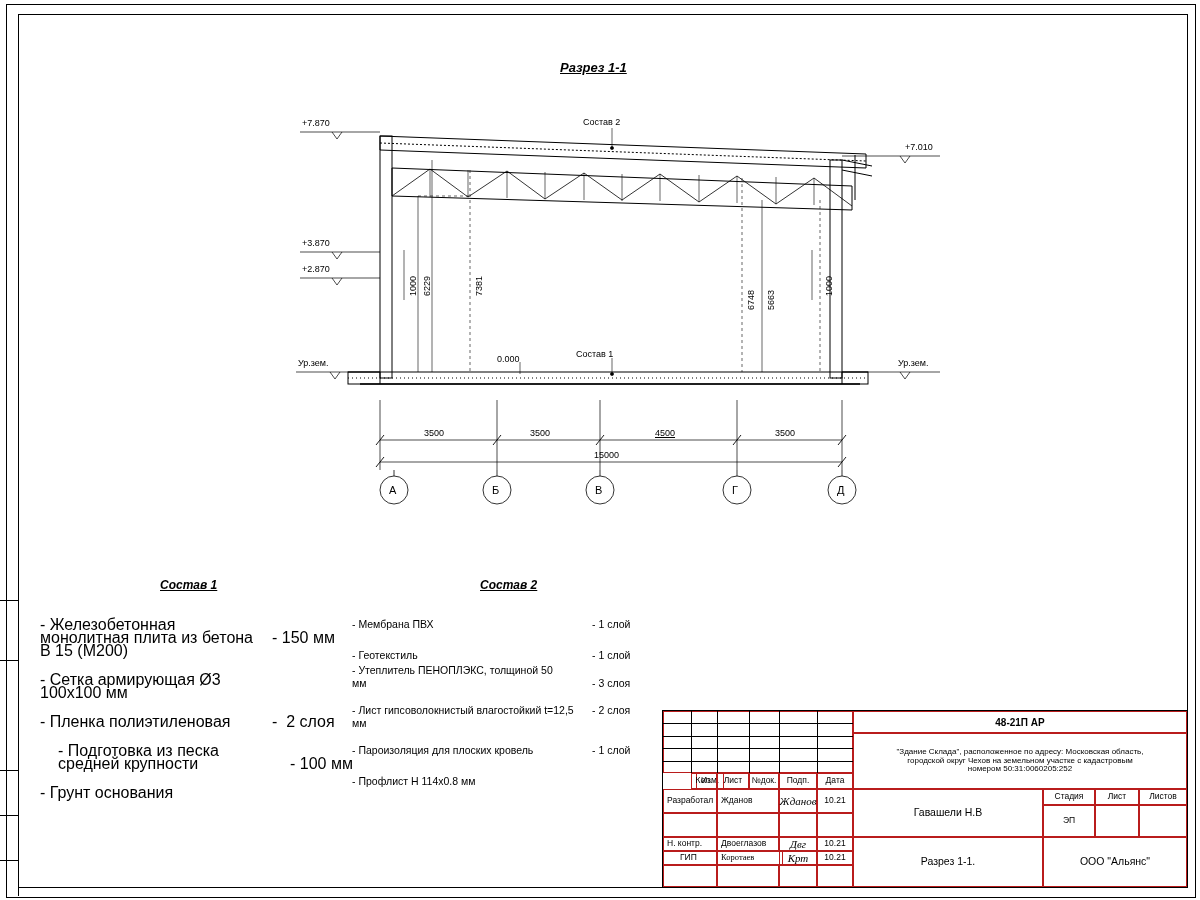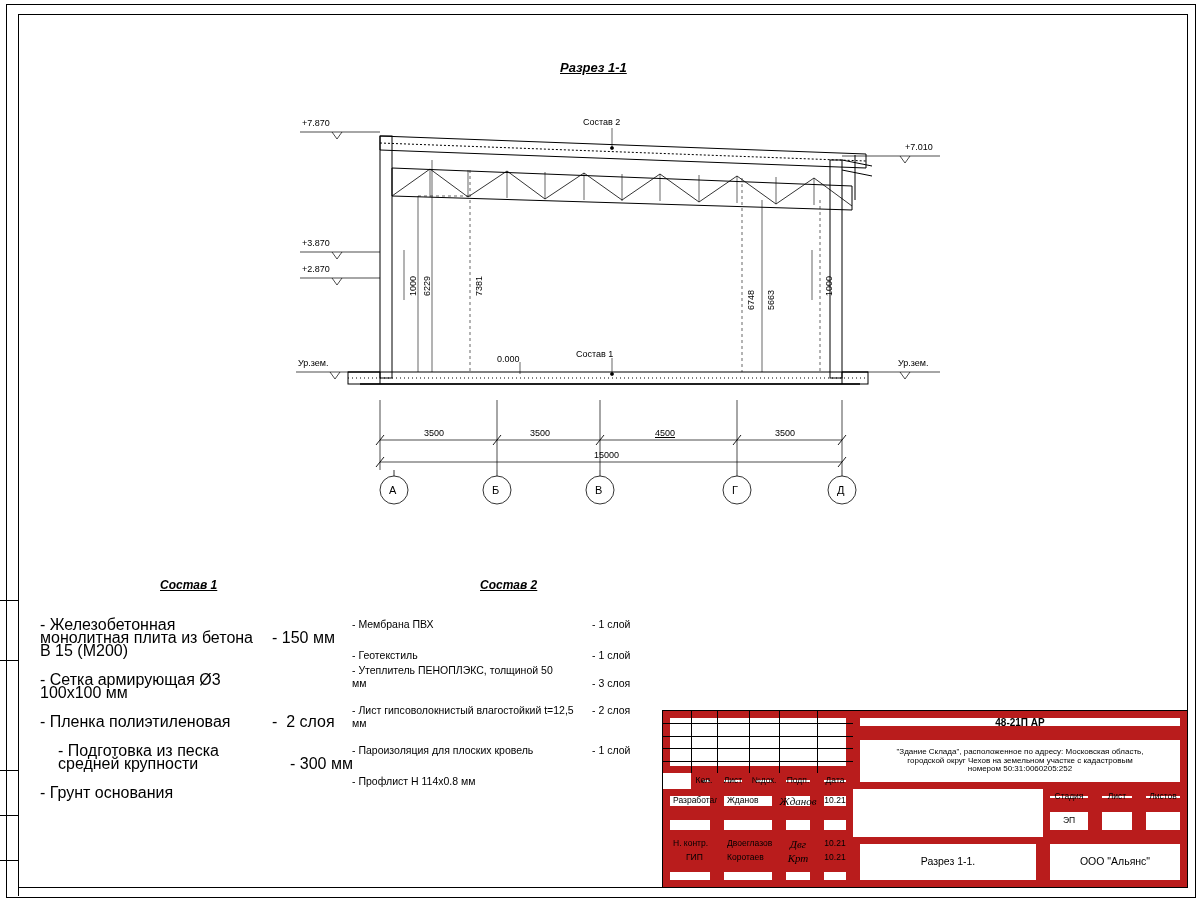--- a/index.html
+++ b/index.html
@@ -30,21 +30,21 @@
   .list .row .qty{position:absolute;left:232px;top:0;white-space:pre;}
 
   .list2{position:absolute;font-size:10.5px;line-height:13px;}
   .list2 .row{position:relative;margin-bottom:11px;}
   .list2 .row .txt{display:block;width:210px;}
   .list2 .row .qty{position:absolute;left:240px;top:0;white-space:pre;}
 
   
   .stamp{position:absolute;left:662px;top:710px;width:524px;height:176px;border:1px solid #000;font-size:8.5px;}
   .stamp div{position:absolute;box-sizing:border-box;}
-  .stamp .b{border:7px solid #b91c1c;}
+  .stamp .b{border:1px solid #b91c1c;}
   .cellc{display:flex;align-items:center;justify-content:center;text-align:center;line-height:1.1;}
   .celll{display:flex;align-items:center;justify-content:flex-start;padding-left:3px;line-height:1.1;}
 
   
   .gridline{position:absolute;background:#000;}
 
   svg{position:absolute;left:0;top:0;}
   .sign{font-family:"Liberation Serif",serif;font-style:italic;font-size:11px;}
 </style>
 </head>
@@ -236,21 +236,21 @@
       <span class="txt">- Сетка армирующая Ø3 100х100 мм</span>
       <span class="qty"></span>
     </div>
     <div class="row" style="margin-top:16px;">
       <span class="txt">- Пленка полиэтиленовая</span>
       <span class="qty">-  2 слоя</span>
     </div>
     <div class="row" style="margin-top:16px;margin-left:18px;">
       <span class="txt">- Подготовка из песка средней
   крупности</span>
-      <span class="qty" style="top:13px;">- 300 мм</span>
+      <span class="qty" style="top:13px;">- 100 мм</span>
     </div>
     <div class="row" style="margin-top:16px;">
       <span class="txt">- Грунт основания</span>
       <span class="qty"></span>
     </div>
   </div>
 
   <div class="comp2-title">Состав 2</div>
   <div class="list2" style="left:352px;top:618px;">
     <div class="row" style="margin-bottom:18px;">
@@ -310,34 +310,35 @@
     <div class="b celll" style="left:54px;top:102px;width:62px;height:24px;"></div>
     <div class="b cellc" style="left:116px;top:102px;width:38px;height:24px;"></div>
     <div class="b cellc" style="left:154px;top:102px;width:36px;height:24px;"></div>
 
     <div class="b celll" style="left:0;top:126px;width:54px;height:14px;">Н. контр.</div>
     <div class="b celll" style="left:54px;top:126px;width:62px;height:14px;">Двоеглазов</div>
     <div class="b cellc sign" style="left:116px;top:126px;width:38px;height:14px;">Двг</div>
     <div class="b cellc" style="left:154px;top:126px;width:36px;height:14px;">10.21</div>
 
     <div class="b celll" style="left:0;top:140px;width:54px;height:14px;padding-left:16px;">ГИП</div>
-    <div class="b celll" style="left:54px;top:140px;width:66px;height:14px;">Коротаев</div>
+    <div class="b celll" style="left:54px;top:140px;width:66px;height:14px;font-family:Liberation Serif, serif;">Коротаев</div>
     <div class="b cellc sign" style="left:116px;top:140px;width:38px;height:14px;">Крт</div>
     <div class="b cellc" style="left:154px;top:140px;width:36px;height:14px;">10.21</div>
 
     <div class="b celll" style="left:0;top:154px;width:54px;height:22px;"></div>
     <div class="b celll" style="left:54px;top:154px;width:62px;height:22px;"></div>
     <div class="b cellc" style="left:116px;top:154px;width:38px;height:22px;"></div>
     <div class="b cellc" style="left:154px;top:154px;width:36px;height:22px;"></div>
 
     <div class="b cellc" style="left:190px;top:0;width:334px;height:22px;font-size:10px;font-weight:bold;">48-21П АР</div>
     <div class="b cellc" style="left:190px;top:22px;width:334px;height:56px;font-size:8px;padding:2px 4px;white-space:pre-line;">"Здание Склада", расположенное по адресу: Московская область,
 городской округ Чехов на земельном участке с кадастровым
 номером 50:31:0060205:252</div>
 
+    <div class="b cellc" style="left:190px;top:78px;width:190px;height:48px;font-size:10.5px;">Гавашели Н.В</div>
 
     <div class="b cellc" style="left:380px;top:78px;width:52px;height:16px;">Стадия</div>
     <div class="b cellc" style="left:432px;top:78px;width:44px;height:16px;">Лист</div>
     <div class="b cellc" style="left:476px;top:78px;width:48px;height:16px;">Листов</div>
 
     <div class="b cellc" style="left:380px;top:94px;width:52px;height:32px;text-align:center;">ЭП</div>
     <div class="b cellc" style="left:432px;top:94px;width:44px;height:32px;"></div>
     <div class="b cellc" style="left:476px;top:94px;width:48px;height:32px;"></div>
 
     <div class="b cellc" style="left:190px;top:126px;width:190px;height:50px;font-size:10.5px;">Разрез 1-1.</div>

